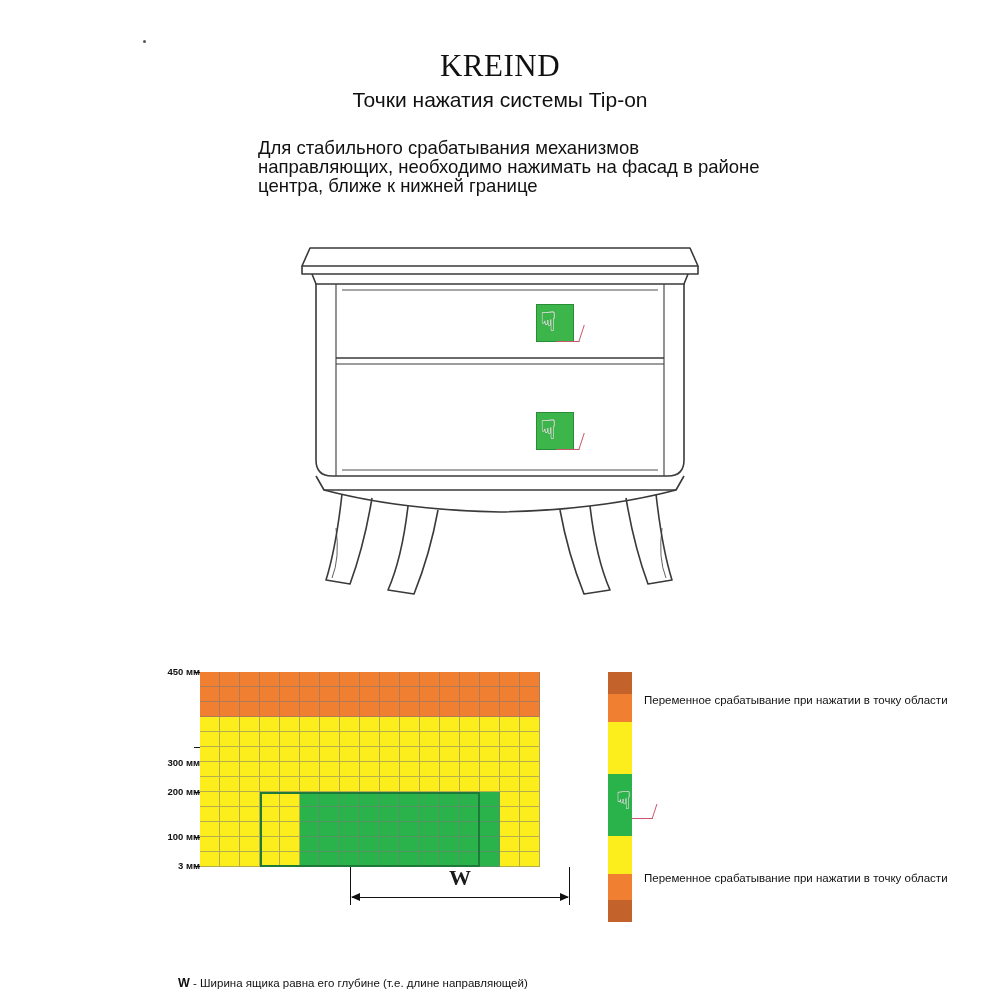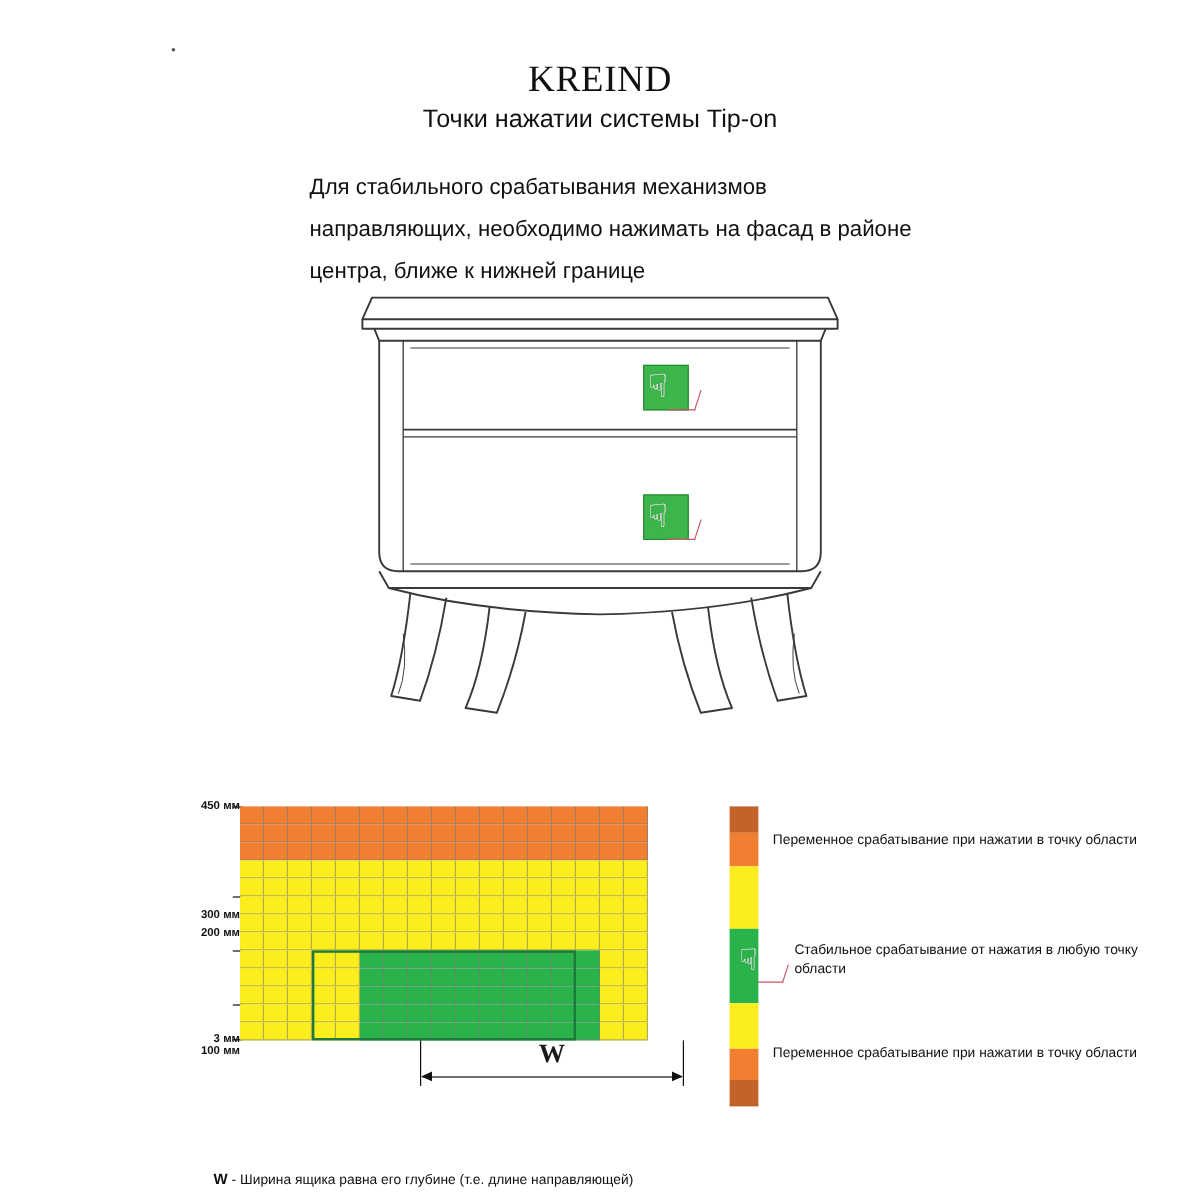--- a/index.html
+++ b/index.html
@@ -36,21 +36,21 @@
     text-align: center;
     font-size: 21px;
     color: #111;
   }
   .intro {
     position: absolute;
     top: 138px;
     left: 258px;
     width: 520px;
     font-size: 18.5px;
-    line-height: 35px;
+    line-height: 19px;
     color: #111;
   }
   .dot-mark {
     position: absolute;
     left: 143px;
     top: 40px;
     width: 3px;
     height: 3px;
     background: #555;
     border-radius: 50%;
@@ -258,21 +258,21 @@
     border-right: 1.4px solid #c9566a;
     transform: skewX(-18deg);
   }
 </style>
 </head>
 <body>
 
 <div class="dot-mark"></div>
 
 <div class="brand">KREIND</div>
-<div class="subtitle">Точки нажатии системы Tip-on</div>
+<div class="subtitle">Точки нажатия системы Tip-on</div>
 <div class="intro">Для стабильного срабатывания механизмов направляющих, необходимо нажимать на фасад в районе центра, ближе к нижней границе</div>
 
 <div class="illustration">
   <svg width="440" height="400" viewBox="0 0 440 400" fill="none" stroke="#3a3a3a" stroke-width="1.6" stroke-linejoin="round">
 
     <path d="M22 38 L30 20 L410 20 L418 38 Z"></path>
     <path d="M22 38 L22 46 L418 46 L418 38"></path>
     <path d="M32 46 L36 56 L404 56 L408 46"></path>
 
     <path d="M36 56 L36 232 Q36 248 52 248 L388 248 Q404 248 404 232 L404 56"></path>
@@ -311,24 +311,24 @@
 <div class="chart-wrap">
 
   <div class="ytick-holder">
     <div class="tickline" style="top:0px;"></div>
     <div class="ylabel" style="top:-6px;">450 мм</div>
 
     <div class="tickline" style="top:75px;"></div>
     <div class="ylabel" style="top:69px;margin-top:16px;">300 мм</div>
 
     <div class="tickline" style="top:120px;"></div>
-    <div class="ylabel" style="top:100px;">200 мм</div>
+    <div class="ylabel" style="top:114px;">200 мм</div>
 
     <div class="tickline" style="top:165px;"></div>
-    <div class="ylabel" style="top:159px;margin-top:39px;">100 мм</div>
+    <div class="ylabel" style="top:159px;">100 мм</div>
 
     <div class="tickline" style="top:194px;"></div>
     <div class="ylabel" style="top:188px;">3 мм</div>
   </div>
 
   <div class="grid" id="zone-grid">
       <div class="cell c-orange"></div>
       <div class="cell c-orange"></div>
       <div class="cell c-orange"></div>
       <div class="cell c-orange"></div>
@@ -577,16 +577,15 @@
     <div class="s-orange" style="height:26px;"></div>
     <div class="s-darkorange" style="height:22px;"></div>
   </div>
 
   <div class="legend-text" id="lt-top">Переменное срабатывание при нажатии в точку области</div>
 
   <div class="legend-hand">
     <span class="glyph">☟</span>
     <span class="tail"></span>
   </div>
-  <div class="legend-text" id="lt-mid">Стабильное срабатывание от нажатия в любую точку области</div>
 
   <div class="legend-text" id="lt-bot">Переменное срабатывание при нажатии в точку области</div>
 </div>
 
 </body></html>

